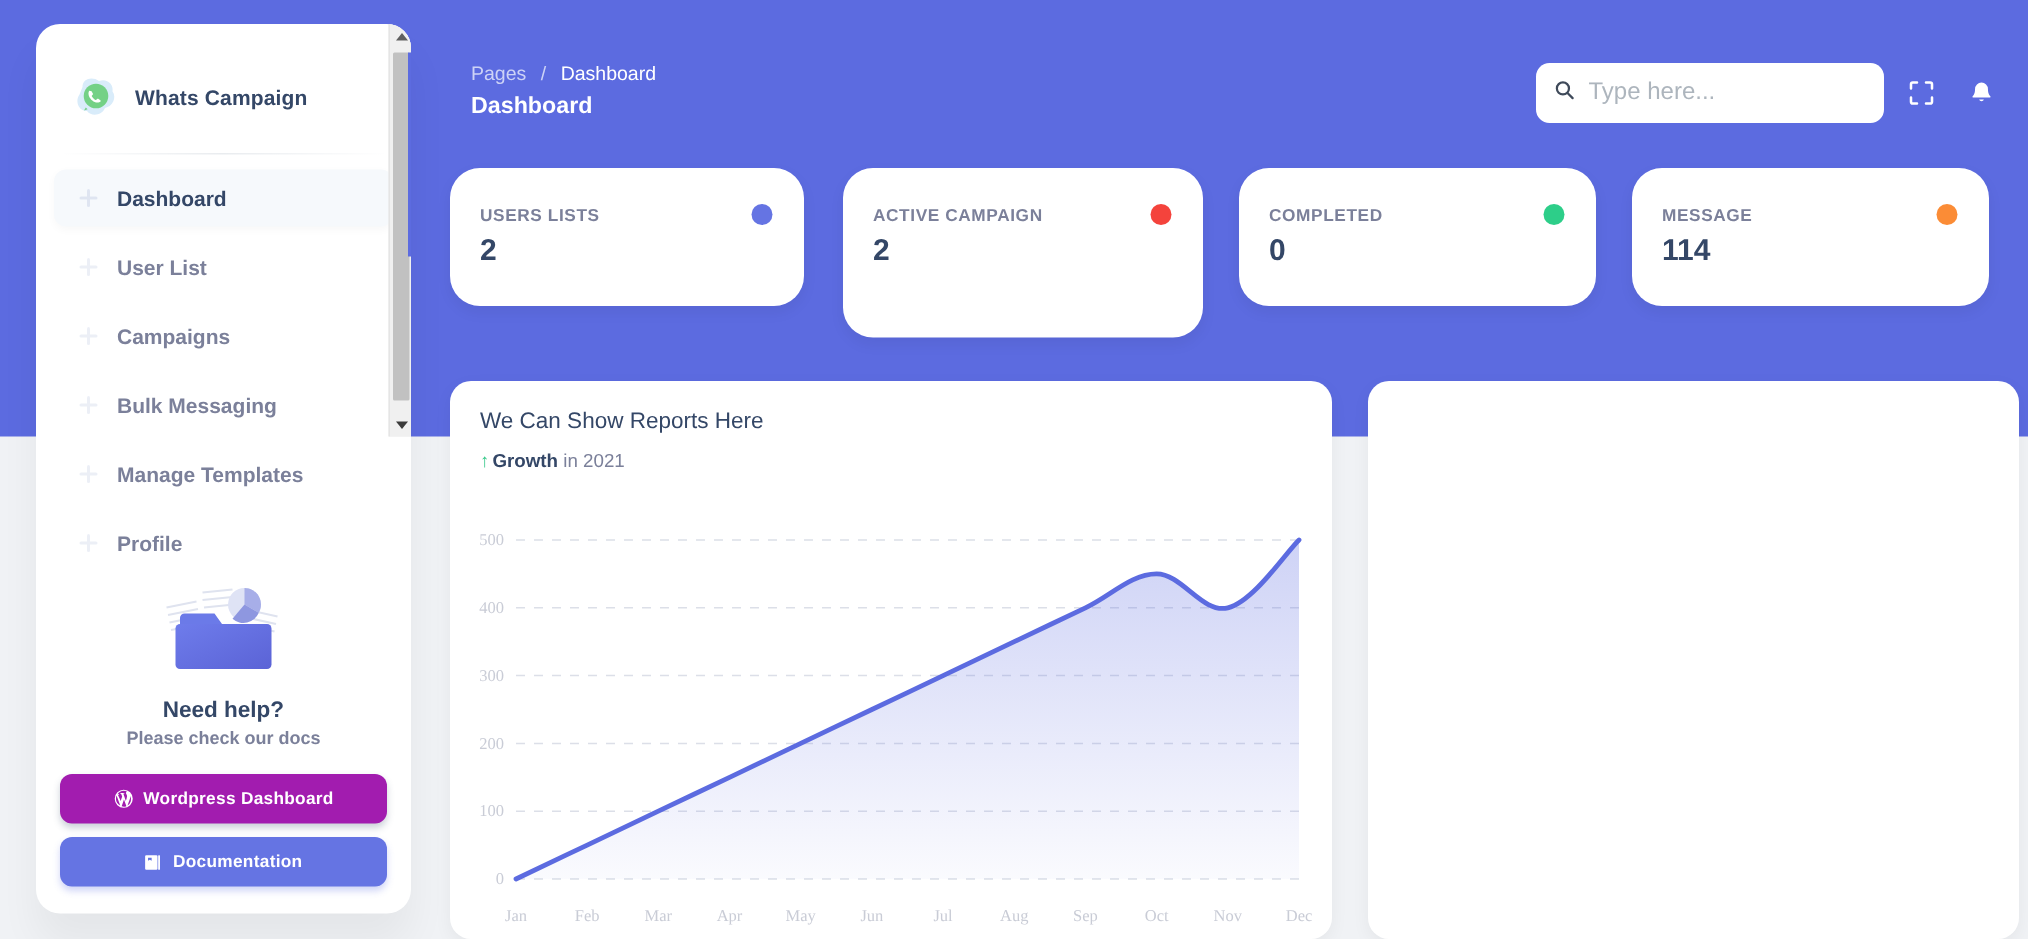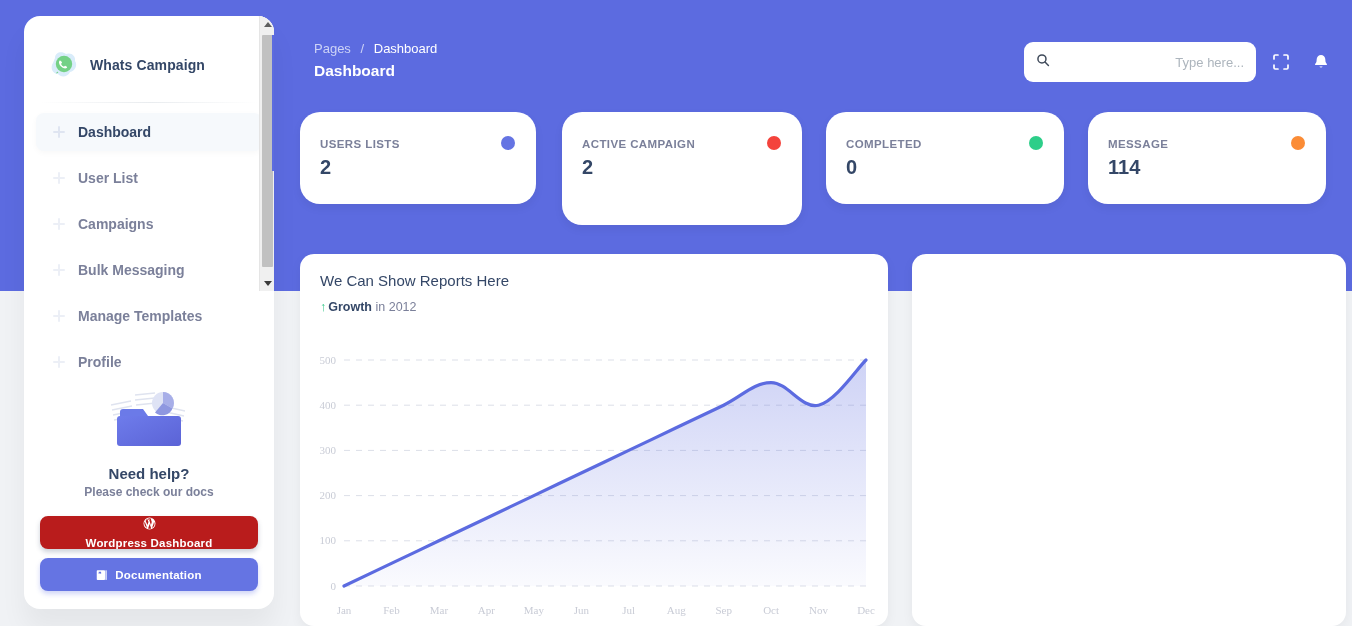--- a/index.html
+++ b/index.html
@@ -101,21 +101,21 @@
   .help-title { font-size: 15px; font-weight: bold; color: #344767; margin-bottom: 3px; }
   .help-sub { font-size: 12px; font-weight: bold; color: #7b809a; margin-bottom: 17px; }
   .btn {
     display: flex; align-items: center; justify-content: center; gap: 7px;
     height: 33px; border-radius: 8px;
     font-size: 11.5px; font-weight: bold; letter-spacing: .2px;
     color: #ffffff; cursor: pointer; border: none;
     width: 100%; margin-bottom: 9px;
     font-family: "Liberation Sans", sans-serif;
   }
-  .btn-dark { background: #b91c1c; box-shadow: 0 3px 5px rgba(52,71,103,0.25); flex-direction: column; }
+  .btn-dark { background: #a21caf; box-shadow: 0 3px 5px rgba(52,71,103,0.25); }
   .btn-primary { background: #6574e3; box-shadow: 0 3px 5px rgba(101,116,227,0.3); margin-bottom: 0; }
   .btn svg { display: block; }
 
   
   .main { position: absolute; left: 298px; top: 0; width: 1054px; height: 626px; }
 
   .topbar {
     position: absolute; left: 0; top: 31px; width: 1048px; height: 60px;
   }
   .crumbs {
@@ -129,24 +129,23 @@
     font-size: 15.5px; font-weight: bold; color: #ffffff;
   }
   .search-wrap {
     position: absolute; right: 90px; top: 11px;
     width: 232px; height: 40px;
     background: #ffffff; border-radius: 9px;
     display: flex; align-items: center; padding: 0 12px; gap: 9px;
   }
   .search-input {
     border: none; outline: none; width: 100%;
-    font-size: 13px; color: #495057;
+    font-size: 16px; color: #495057;
     font-family: "Liberation Sans", sans-serif;
     background: transparent;
-    text-align: right;
   }
   .search-input::placeholder { color: #adb5bd; }
   .topicon {
     position: absolute; top: 22px; width: 18px; height: 18px; cursor: pointer;
   }
   .topicon.expand { right: 56px; }
   .topicon.bell   { right: 16px; }
 
   
   .stats { position: absolute; left: 0; top: 112px; width: 1048px; }
@@ -370,21 +369,21 @@
         <div class="stat-label">MESSAGE</div>
         <div class="stat-value">114</div>
         <span class="stat-dot" style="background:#fb8c36;"></span>
       </div>
     </div>
 
     <div class="chart-card">
       <div class="chart-title">We Can Show Reports Here</div>
       <div class="chart-sub">
         <span class="arrow-up">↑</span><b>Growth</b>
-        <span>in 2012</span>
+        <span>in 2021</span>
       </div>
 
       <div class="chart-area">
         <svg id="chart-svg" width="576" height="284" viewBox="0 0 576 284">
           <defs>
             <linearGradient id="areaGrad" x1="0" y1="0" x2="0" y2="1">
               <stop offset="0%" stop-color="#5c6be0" stop-opacity="0.30"></stop>
               <stop offset="100%" stop-color="#5c6be0" stop-opacity="0.03"></stop>
             </linearGradient>
           </defs>

